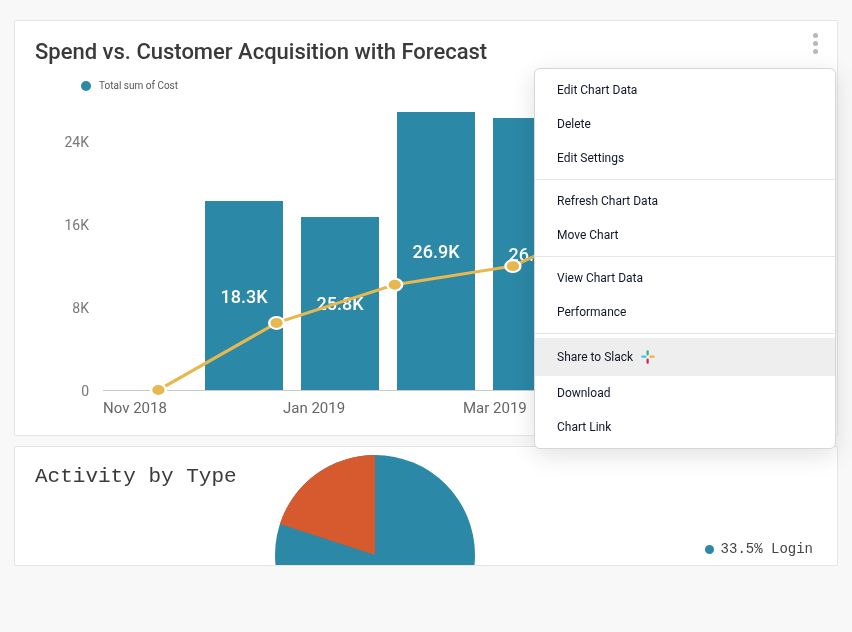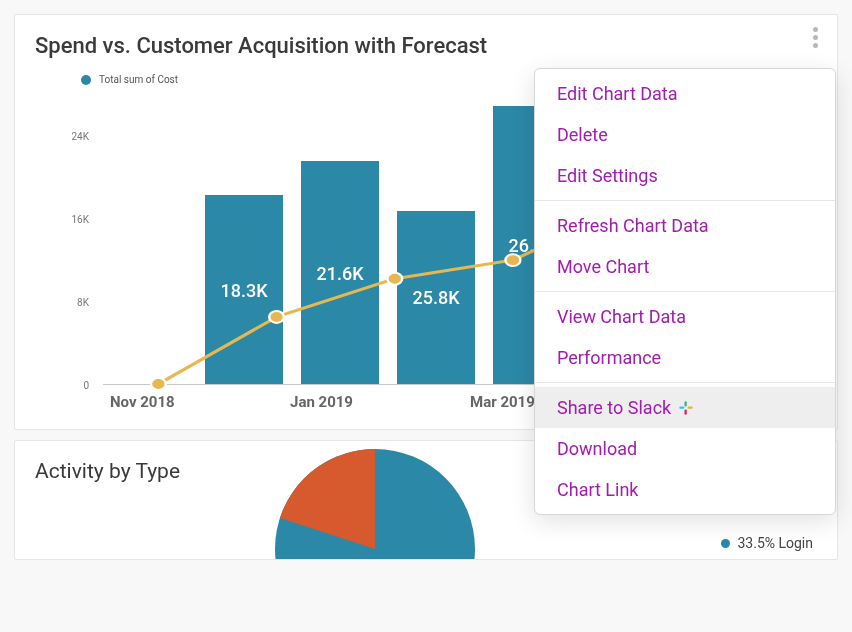--- a/index.html
+++ b/index.html
@@ -8,21 +8,21 @@
       background: #f8f8f8;
       width: 852px;
       height: 632px;
       overflow: hidden;
       color: #3a3a3a;
     }
     .card {
       background: #fff;
       border: 1px solid #e5e5e5;
       border-radius: 2px;
-      margin: 14px 14px 10px 14px;
+      margin: 20px 14px 10px 14px;
       padding: 18px 20px 14px 20px;
       position: relative;
     }
     .card-title {
       font-size: 22px;
       font-weight: 500;
       color: #3a3a3a;
       margin-bottom: 16px;
     }
     .kebab {
@@ -64,21 +64,21 @@
     }
     .y-axis {
       position: absolute;
       left: 0; top: 0; bottom: 30px;
       width: 52px;
     }
     .y-tick {
       position: absolute;
       right: 8px;
       transform: translateY(50%);
-      font-size: 10px;
+      font-size: 14px;
       color: #777;
     }
     .plot {
       position: absolute;
       left: 58px;
       right: 0;
       top: 0;
       bottom: 30px;
       border-bottom: 1px solid #c9c9c9;
     }
@@ -109,26 +109,25 @@
     }
     .bar-first { background: transparent; }
     .line-svg {
       position: absolute;
       left: 0; top: 0; width: 100%; height: 100%;
       pointer-events: none;
       overflow: visible;
     }
     .x-axis {
       position: absolute;
-      left: 59px; right: 0; bottom: 0;
+      left: 52px; right: 0; bottom: 0;
       height: 26px;
       display: flex;
       padding-left: 6px;
       gap: 12px;
-      font-weight: bold;
     }
     .x-slot {
       width: 78px;
       flex: 0 0 auto;
       text-align: left;
       font-size: 15px;
       color: #666;
       padding-top: 4px;
       white-space: nowrap;
     }
@@ -142,22 +141,22 @@
       border: 1px solid #d6d6d6;
       border-radius: 6px;
       box-shadow: 0 6px 24px rgba(0,0,0,0.12);
       overflow: hidden;
       z-index: 5;
     }
     .menu-group { padding: 4px 0; }
     .menu-sep { height: 1px; background: #e6e6e6; }
     .menu-item {
       padding: 10px 22px;
-      font-size: 18px;
-      color: #a21caf;
+      font-size: 12px;
+      color: #0f172a;
       cursor: pointer;
       display: flex;
       align-items: center;
       gap: 6px;
     }
     .menu-item.hover {
       background: #eeeeee;
       text-align: right;
     }
     .slack-icon {
@@ -167,20 +166,21 @@
     
     .card2 {
       background: #fff;
       border: 1px solid #e5e5e5;
       border-radius: 2px;
       margin: 0 14px 0 14px;
       padding: 18px 20px 0 20px;
       height: 120px;
       overflow: hidden;
       position: relative;
+      font-family: Liberation Mono, monospace;
     }
     .card2-title {
       font-size: 21px;
       font-weight: 400;
       color: #3a3a3a;
     }
     .pie-slice {
       position: absolute;
       left: 260px;
       bottom: -90px;
@@ -225,23 +225,20 @@
       <div class="y-tick" style="bottom: calc(16/28*100%)">16K</div>
       <div class="y-tick" style="bottom: calc(8/28*100%)">8K</div>
       <div class="y-tick" style="bottom: 0">0</div>
     </div>
 
     <div class="plot">
       <div class="bars">
         <div class="bar bar-first" style="height:0%"></div>
         <div class="bar" style="height:65.36%">
           <span class="bar-label">18.3K</span>
-        </div>
-        <div class="bar" style="height:77.14%">
-          <span class="bar-label">21.6K</span>
         </div>
         <div class="bar" style="height:60.0%">
           <span class="bar-label">25.8K</span>
         </div>
         <div class="bar" style="height:96.07%">
           <span class="bar-label">26.9K</span>
         </div>
         <div class="bar" style="height:94.29%">
           <span class="bar-label">26.4K</span>
         </div>

